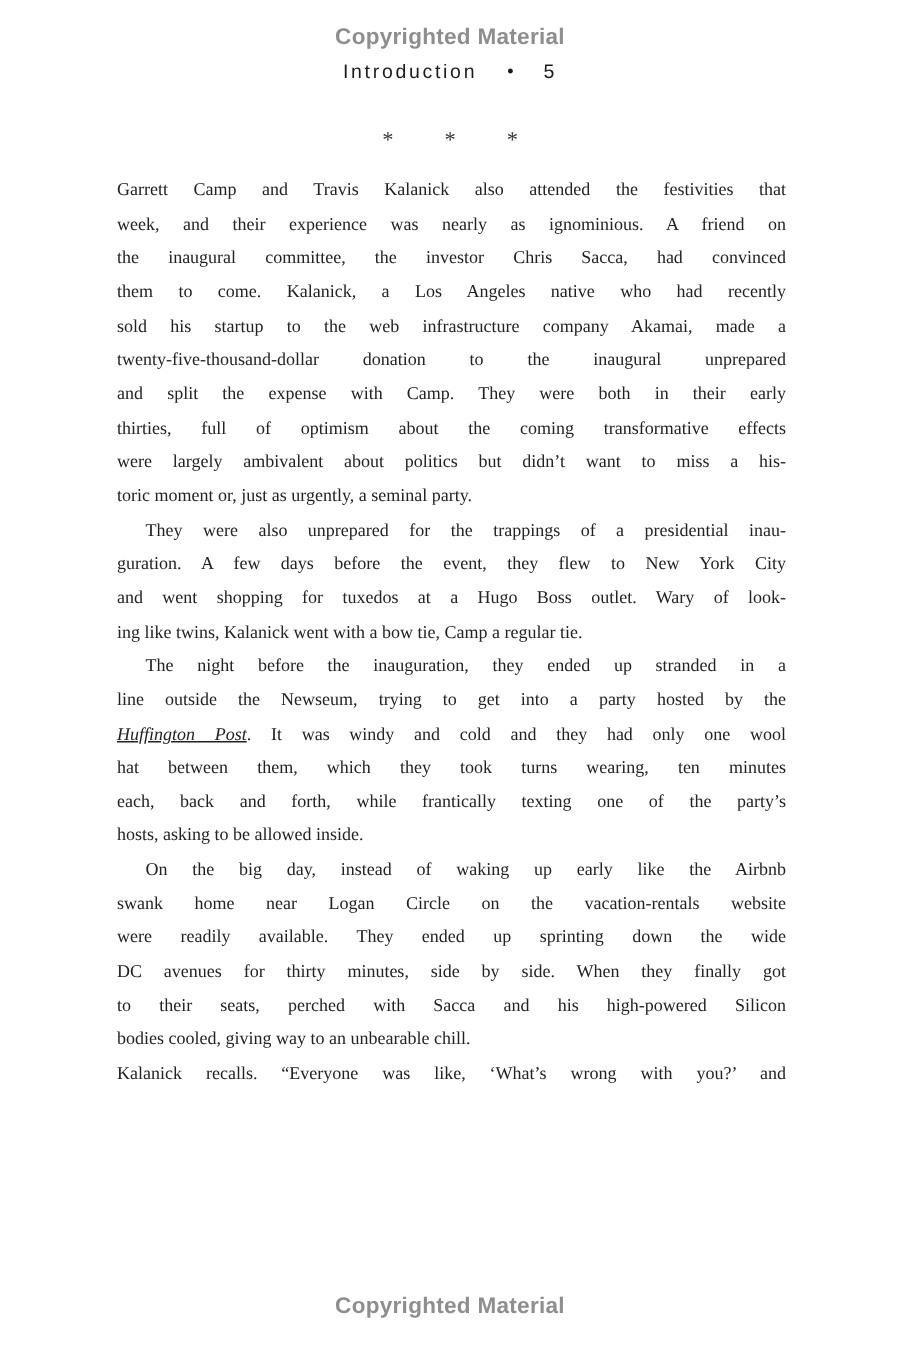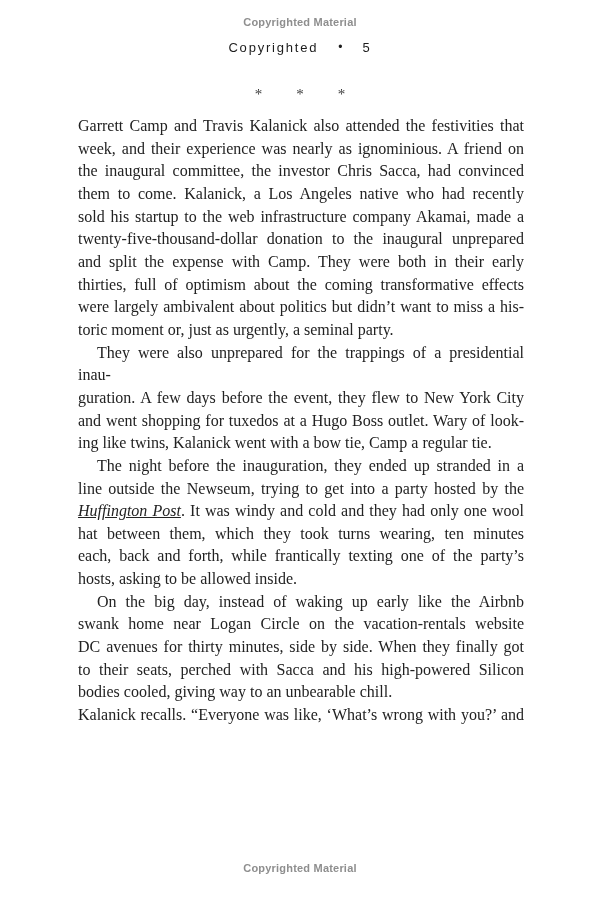--- a/index.html
+++ b/index.html
@@ -12,21 +12,21 @@
     overflow: hidden;
     font-family: "Liberation Serif", serif;
   }
   .copyright {
     position: absolute;
     left: 0;
     width: 600px;
     text-align: center;
     font-family: "Liberation Sans", sans-serif;
     font-weight: bold;
-    font-size: 11px;
+    font-size: 15px;
     color: #8e8e8e;
     letter-spacing: 0.2px;
   }
   .copyright.top { top: 16px; }
   .copyright.bottom { top: 862px; }
   .running-header {
     position: absolute;
     top: 40px;
     left: 0;
     width: 600px;
@@ -54,42 +54,42 @@
   }
   .section-break .ast {
     display: inline-block;
     margin: 0 17px;
   }
   .text-block {
     position: absolute;
     top: 115px;
     left: 78px;
     width: 446px;
-    font-size: 16px;
+    font-size: 12px;
     color: #222222;
   }
   .line {
     line-height: 22.65px;
     text-align: justify;
     text-align-last: justify;
     white-space: normal;
   }
   .line.end { text-align-last: left; }
   .line.indent { text-indent: 19px; }
   .line i { font-style: italic; text-decoration: underline; }
 </style>
 </head>
 <body>
 
 <div class="page">
 
   <div class="copyright top">Copyrighted Material</div>
 
   <div class="running-header">
-    <span>Copyrighted</span><span class="dot">•</span><span>5</span>
+    <span>Introduction</span><span class="dot">•</span><span>5</span>
   </div>
 
   <div class="section-break">
     <span class="ast">*</span><span class="ast">*</span><span class="ast">*</span>
   </div>
 
   <div class="text-block">
 
     <div class="paragraph">
       <div class="line">Garrett Camp and Travis Kalanick also attended the festivities that</div>
@@ -116,20 +116,21 @@
       <div class="line">line outside the Newseum, trying to get into a party hosted by the</div>
       <div class="line"><i>Huffington Post</i><span>. It was windy and cold and they had only one wool</span></div>
       <div class="line">hat between them, which they took turns wearing, ten minutes</div>
       <div class="line">each, back and forth, while frantically texting one of the party’s</div>
       <div class="line end">hosts, asking to be allowed inside.</div>
     </div>
 
     <div class="paragraph">
       <div class="line indent">On the big day, instead of waking up early like the Airbnb</div>
       <div class="line">swank home near Logan Circle on the vacation-rentals website</div>
+      <div class="line">were readily available. They ended up sprinting down the wide</div>
       <div class="line">DC avenues for thirty minutes, side by side. When they finally got</div>
       <div class="line">to their seats, perched with Sacca and his high-powered Silicon</div>
       <div class="line end">bodies cooled, giving way to an unbearable chill.</div>
     </div>
 
     <div class="paragraph">
       <div class="line">Kalanick recalls. “Everyone was like, ‘What’s wrong with you?’ and</div>
     </div>
 
   </div>

